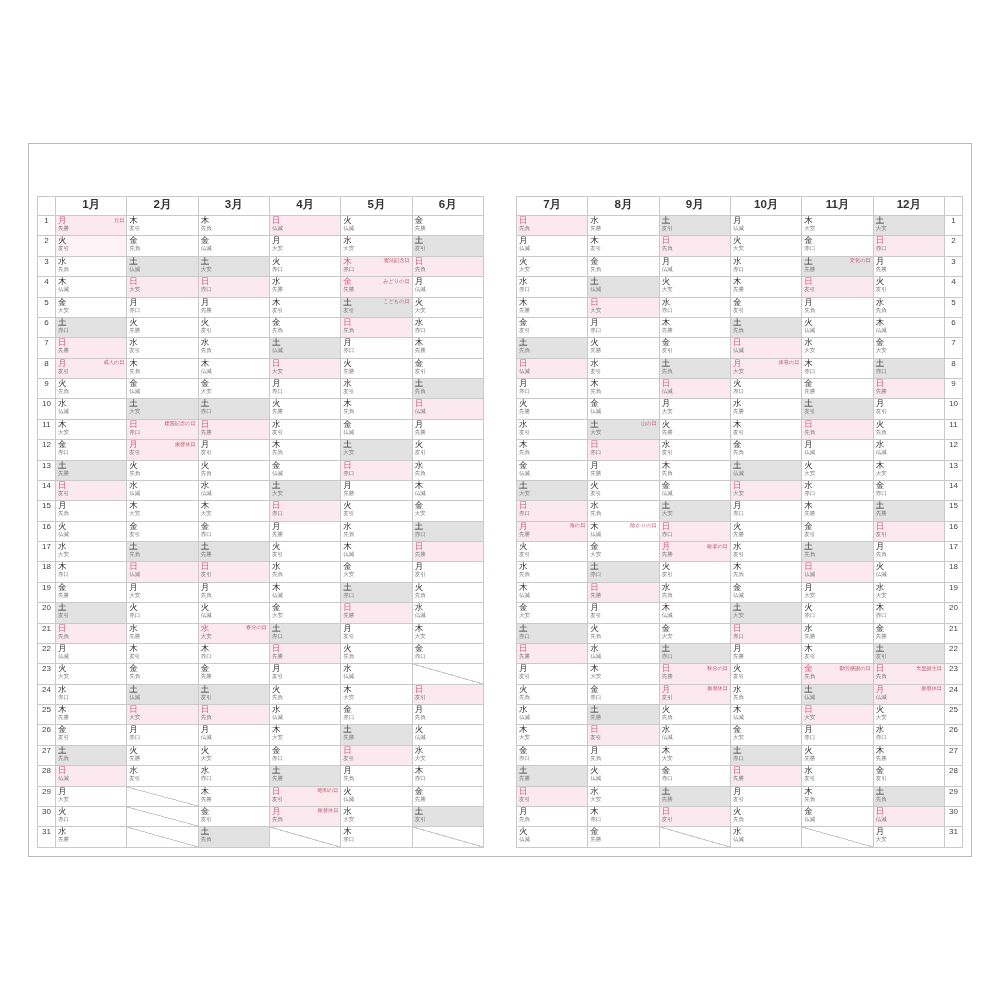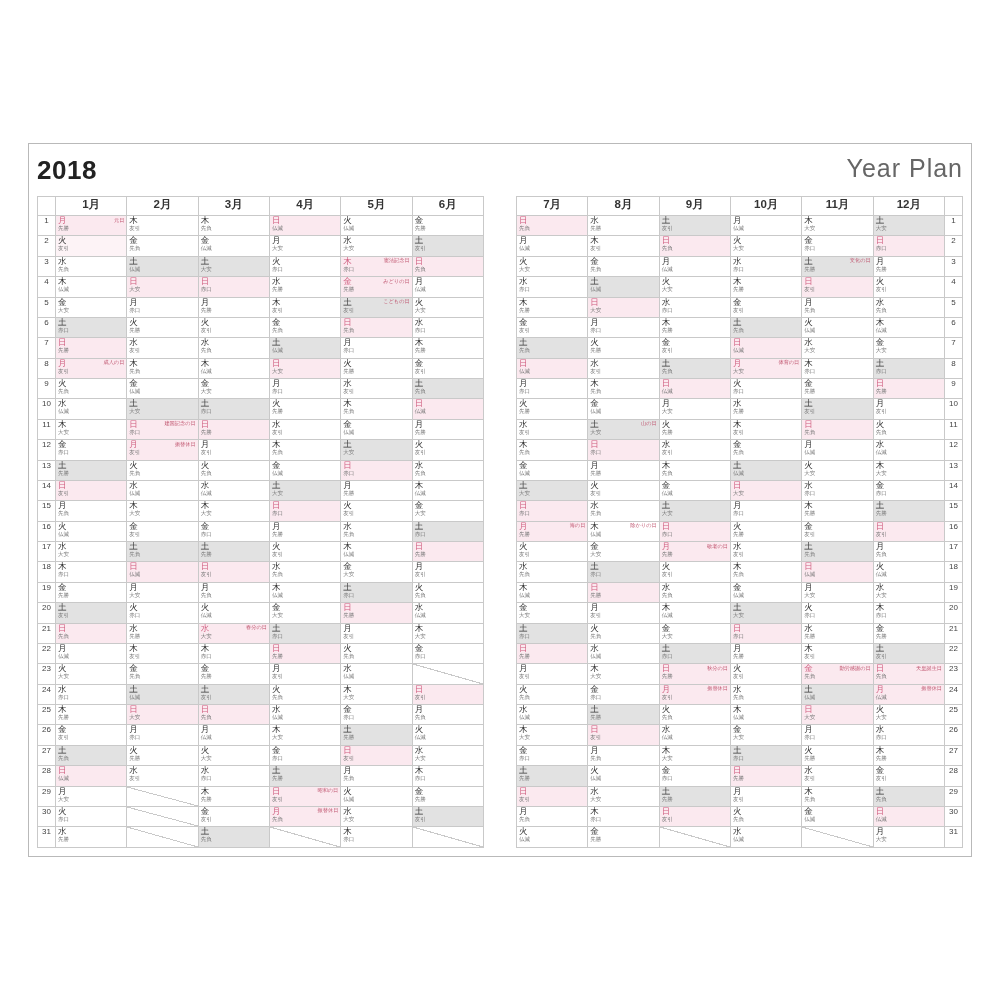--- a/index.html
+++ b/index.html
@@ -113,24 +113,20 @@
     position:absolute;left:0;top:0;width:100%;height:100%;
     background:linear-gradient(to top right, transparent calc(50% - 0.5px), #c9c9c9 calc(50% - 0.5px), #c9c9c9 calc(50% + 0.5px), transparent calc(50% + 0.5px));
   }
 </style>
 </head>
 <body>
 
 <div class="page">
   <div class="page-inner">
 
-    <div class="header">
-      <div class="year">2018</div>
-      <div class="yearplan">Year Plan</div>
-    </div>
 
     <div class="sheets">
       <div class="sheet">
         <table class="cal">
           <thead>
               <tr id="head-left">
                 <th class="idxhead"></th>
                 <th class="mhead">1月</th>
                 <th class="mhead">2月</th>
                 <th class="mhead">3月</th>

